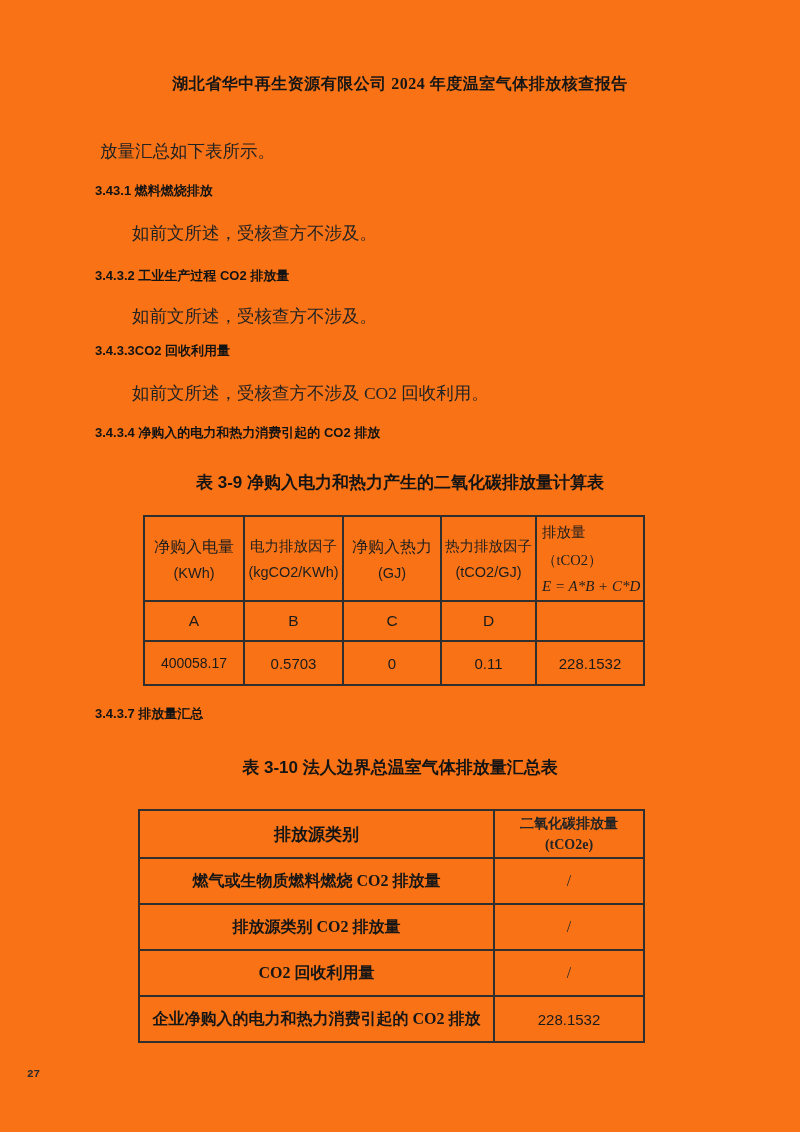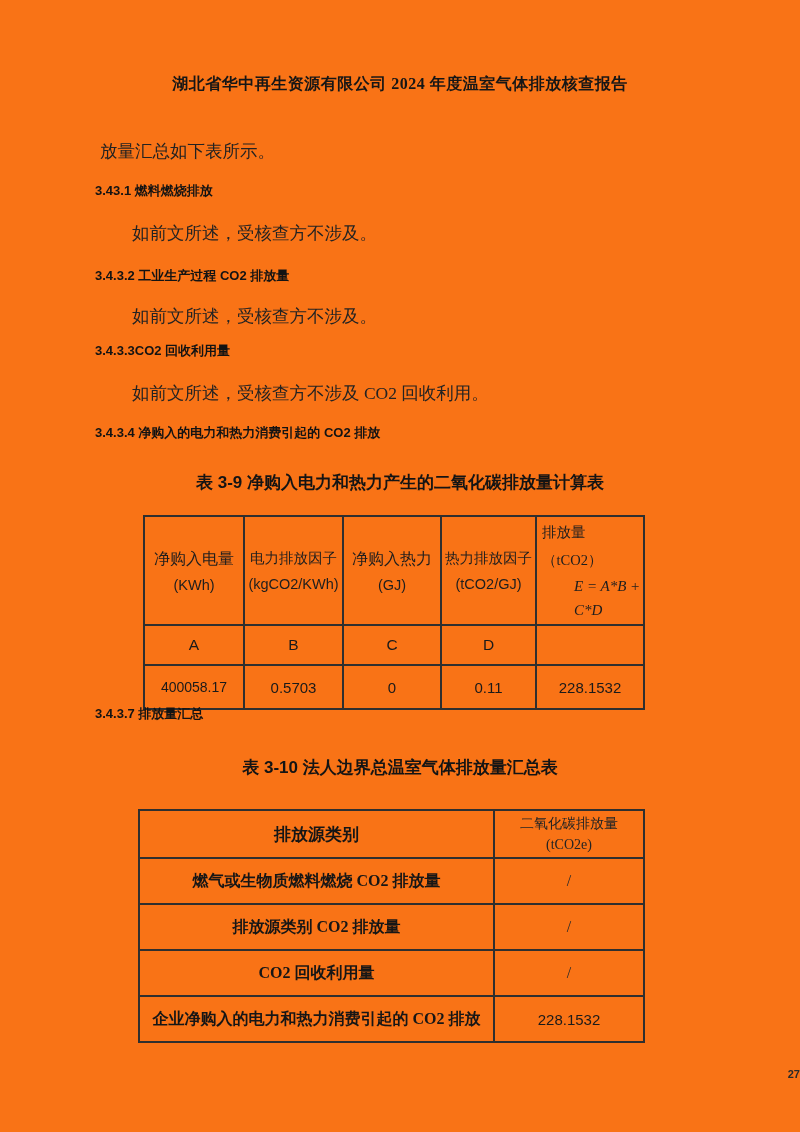--- a/index.html
+++ b/index.html
@@ -54,46 +54,45 @@
   .t39 .hdr-unit {
     font-size:14.5px; line-height:1.6;
     font-family:"Liberation Sans", sans-serif;
     color:#1e1e1e;
   }
   .t39 td.col5 { text-align:left; padding-left:5px; }
   .t39 .formula {
     font-style:italic;
     font-family:"Liberation Serif", serif;
     font-size:15px;
-    margin-left:32px;
   }
   .t39 .sym {
     font-family:"Liberation Sans", sans-serif;
     font-size:15.5px; color:#1a1a1a;
   }
   .t39 .val {
     font-family:"Liberation Sans", sans-serif;
     font-size:15px; color:#1a1a1a;
   }
   .t39 .val.first { font-size:14px; }
   
   .t310 { position:absolute; top:809px; left:138px; }
   .t310 .cat-hdr { font-size:17px; font-weight:700; color:#161616; }
-  .t310 .val-hdr { font-size:14px; line-height:1.5; color:#242424; }
+  .t310 .val-hdr { font-size:14px; line-height:1.5; color:#242424;font-weight:bold; }
   .t310 .cat { font-size:16px; font-weight:700; color:#161616; white-space:nowrap; }
   .t310 .slash { font-size:16px; color:#2a2a2a; }
   .t310 .num {
     font-family:"Liberation Sans", sans-serif;
     font-size:15px; color:#1a1a1a;
   }
   .page-number {
     position:absolute; top:1068px; left:0; width:100%;
-    text-align:right;
+    text-align:left;
     font-size:11px; font-weight:700;
-    font-family:Liberation Sans, sans-serif;
+    font-family:Liberation Mono, monospace;
     color:#2a2a2a;
     padding-left:27px;
   }
 </style>
 </head>
 <body>
 
 <div class="page">
 
   <div class="doc-header">湖北省华中再生资源有限公司 2024 年度温室气体排放核查报告</div>

